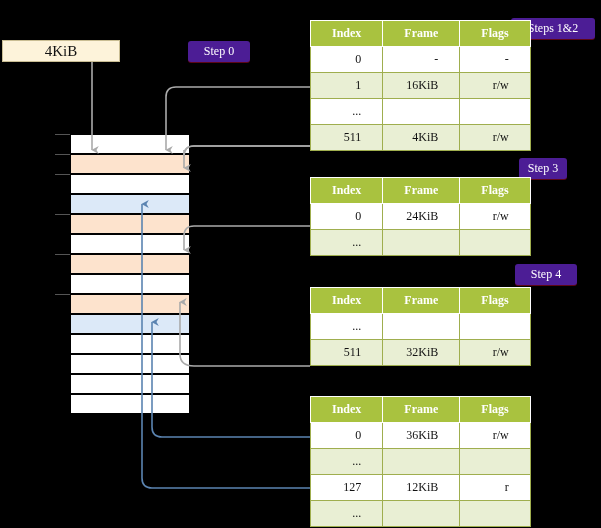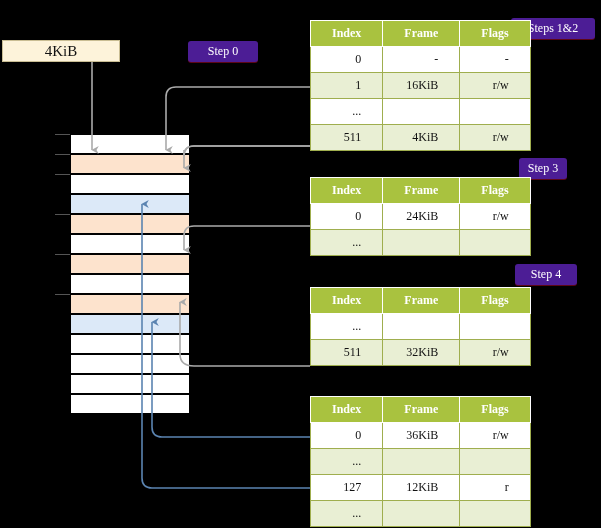--- a/index.html
+++ b/index.html
@@ -109,21 +109,21 @@
   <g>
     <path d="M310,488 L152,488 Q142,488 142,478 L142,204" stroke="#5b84b1" stroke-width="1.6" fill="none" marker-end="url(#ab)"></path>
   </g>
 </svg>
 
 <div class="srcbox" style="left:2px;top:40px;width:118px;height:22px;">
   <span>4KiB</span>
 </div>
 
 <div id="badges-host">
-    <div class="badge" style="left: 188px; top: 41px; width: 70px; height: 21px;">Step 0</div>
+    <div class="badge" style="left: 188px; top: 41px; width: 62px; height: 21px;">Step 0</div>
     <div class="badge" style="left: 511px; top: 18px; width: 84px; height: 21px;">Steps 1&amp;2</div>
     <div class="badge" style="left: 519px; top: 158px; width: 48px; height: 21px;">Step 3</div>
     <div class="badge" style="left: 515px; top: 264px; width: 62px; height: 21px;">Step 4</div>
   </div>
 
 <div id="tables-host">
     <table class="ptable" style="left: 310px; top: 20px; width: 171px;">
       <thead>
         <tr>
           <th class="c-index">Index</th>

